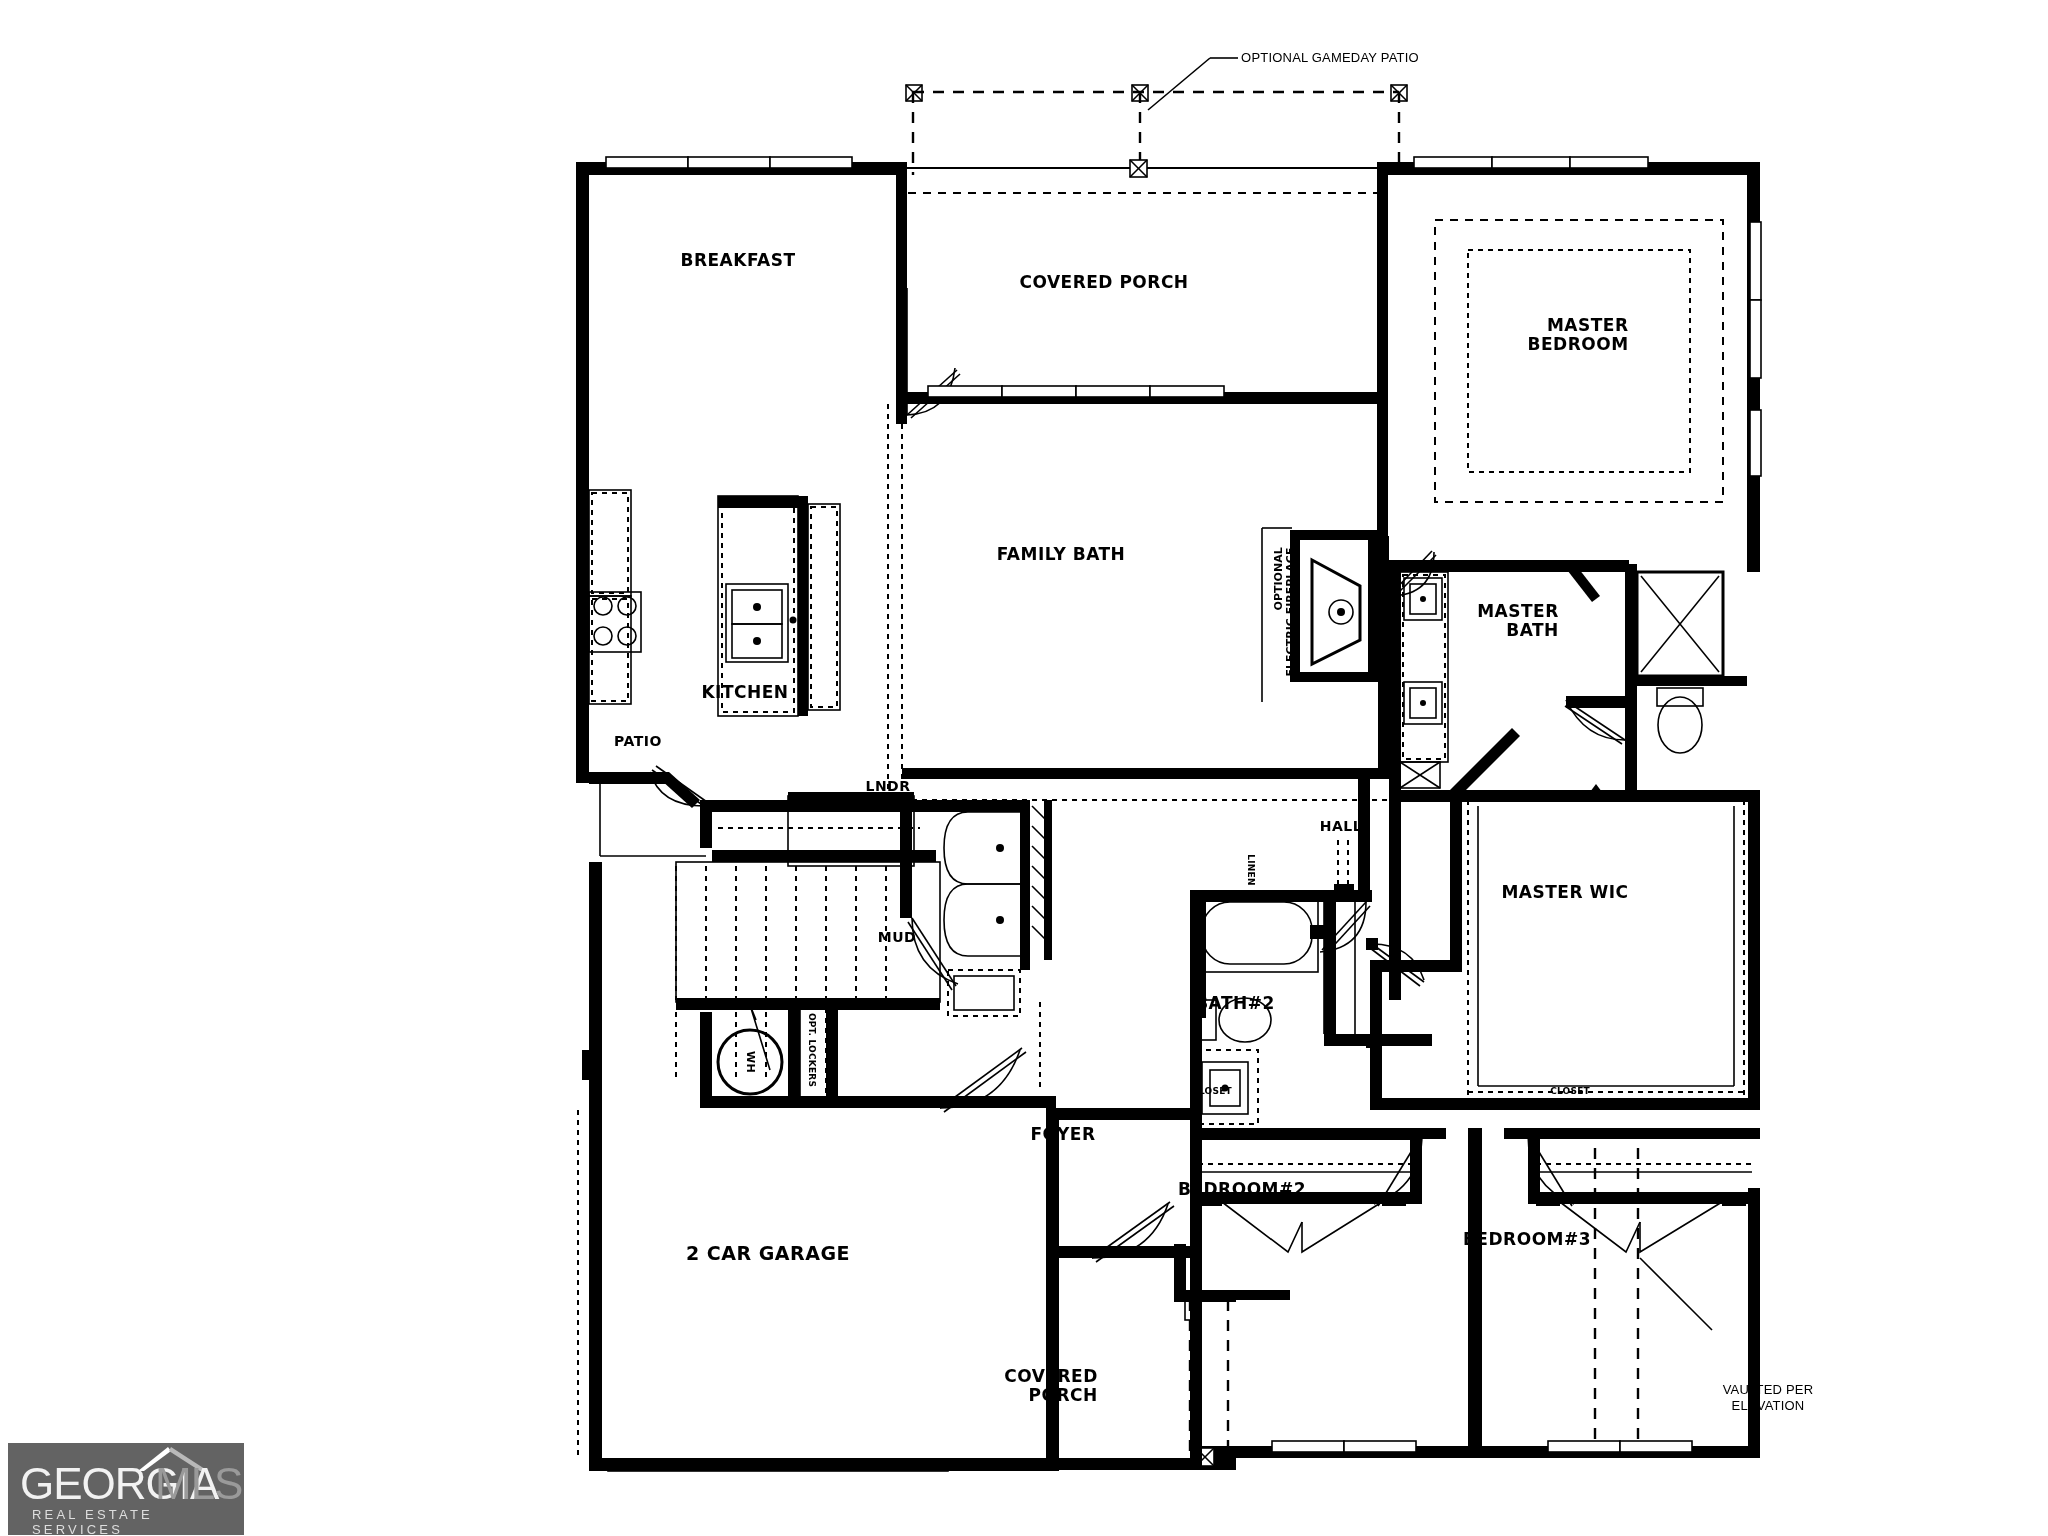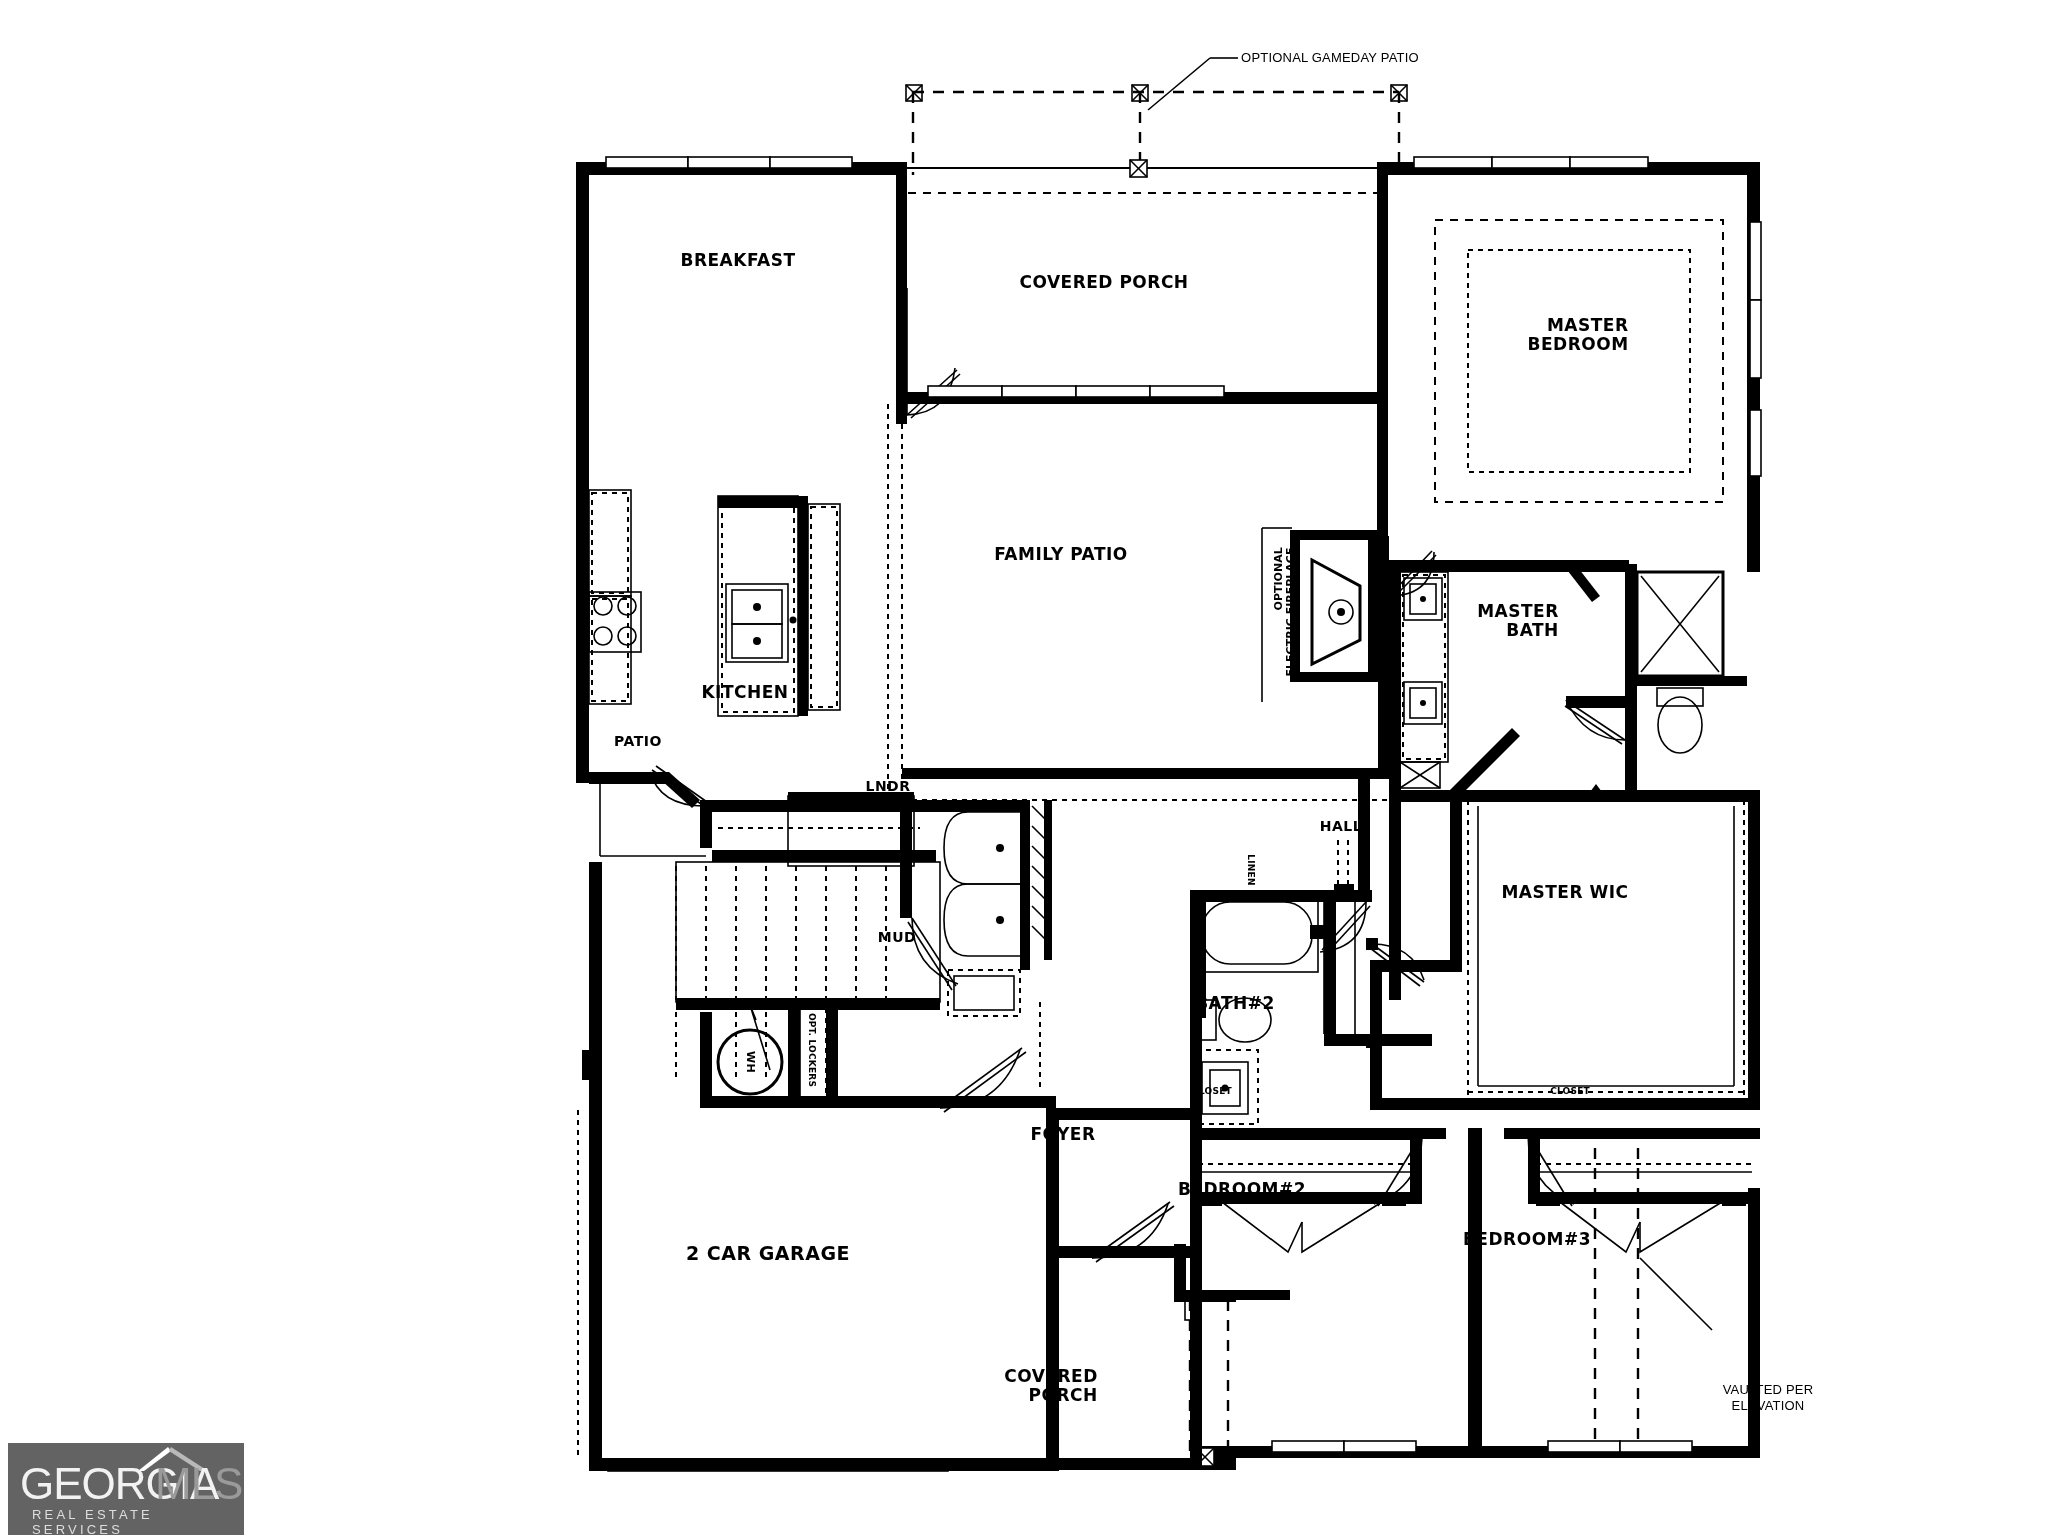--- a/index.html
+++ b/index.html
@@ -529,21 +529,21 @@
 
 <div class="lbl vert xs" style="left:750px;top:1062px;">WH</div>
 
 <div class="lbl md" style="left:738px;top:261px;">BREAKFAST</div>
 
 <div class="lbl md" style="left:1104px;top:283px;">COVERED PORCH</div>
 
 <div class="lbl md" style="left:1578px;top:335px;">MASTER
 BEDROOM</div>
 
-<div class="lbl md" style="left:1061px;top:555px;">FAMILY PATIO</div>
+<div class="lbl md" style="left:1061px;top:555px;">FAMILY BATH</div>
 
 <div class="lbl md" style="left:745px;top:693px;">KITCHEN</div>
 
 <div class="lbl sm" style="left:638px;top:742px;">PATIO</div>
 
 <div class="lbl sm" style="left:888px;top:787px;">LNDR</div>
 
 <div class="lbl sm" style="left:897px;top:938px;">MUD</div>
 
 <div class="lbl sm" style="left:1341px;top:827px;">HALL</div>

